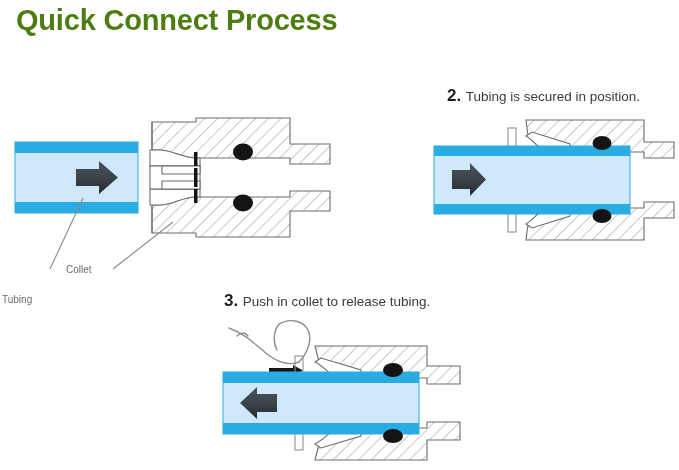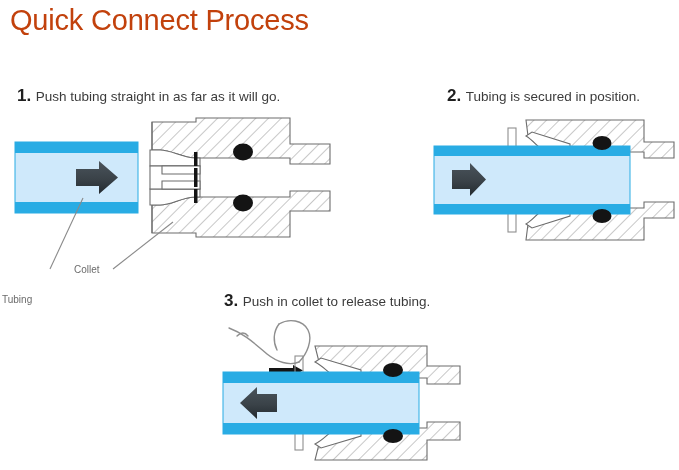--- a/index.html
+++ b/index.html
@@ -5,56 +5,52 @@
   html,body{margin:0;padding:0;}
   body{
     width:679px;height:470px;position:relative;overflow:hidden;
     background:#ffffff;
     font-family:"Liberation Sans","DejaVu Sans",sans-serif;
   }
   .page{position:absolute;inset:0;}
 
   
   #page-title{
-    position:absolute;left:10px;top:4px;
-    font-size:29px;font-weight:normal;color:#c2410c;
+    position:absolute;left:16px;top:4px;
+    font-size:29px;font-weight:bold;color:#4d7c0f;
     letter-spacing:-0.2px;white-space:nowrap;
   }
 
   
   .step-caption{position:absolute;white-space:nowrap;color:#3d3d3d;}
   .step-num{font-size:17px;font-weight:bold;color:#1f1f1f;}
   .step-txt{font-size:13.5px;color:#3b3b3b;}
   #caption-1{left:17px;top:86px;}
   #caption-2{left:447px;top:86px;text-align:right;}
   #caption-3{left:224px;top:291px;}
 
   
   .anno-label{position:absolute;font-size:10px;color:#6b6b6b;white-space:nowrap;}
   #label-tubing{left:2px;top:264px;margin-top:30px;}
-  #label-collet{left:74px;top:264px;text-align:right;}
+  #label-collet{left:66px;top:264px;text-align:right;}
 
   
   .stage{position:absolute;}
   #stage-1{left:0px;top:106px;}
   #stage-2{left:420px;top:106px;}
   #stage-3{left:215px;top:310px;}
   svg{display:block;overflow:visible;}
 </style>
 </head>
 <body>
 
 <div class="page">
 
   <div id="page-title">Quick Connect Process</div>
 
-  <div class="step-caption" id="caption-1">
-    <span class="step-num">1.</span>
-    <span class="step-txt">Push tubing straight in as far as it will go.</span>
-  </div>
 
   <div class="step-caption" id="caption-2">
     <span class="step-num">2.</span>
     <span class="step-txt">Tubing is secured in position.</span>
   </div>
 
   <div class="step-caption" id="caption-3">
     <span class="step-num">3.</span>
     <span class="step-txt">Push in collet to release tubing.</span>
   </div>

